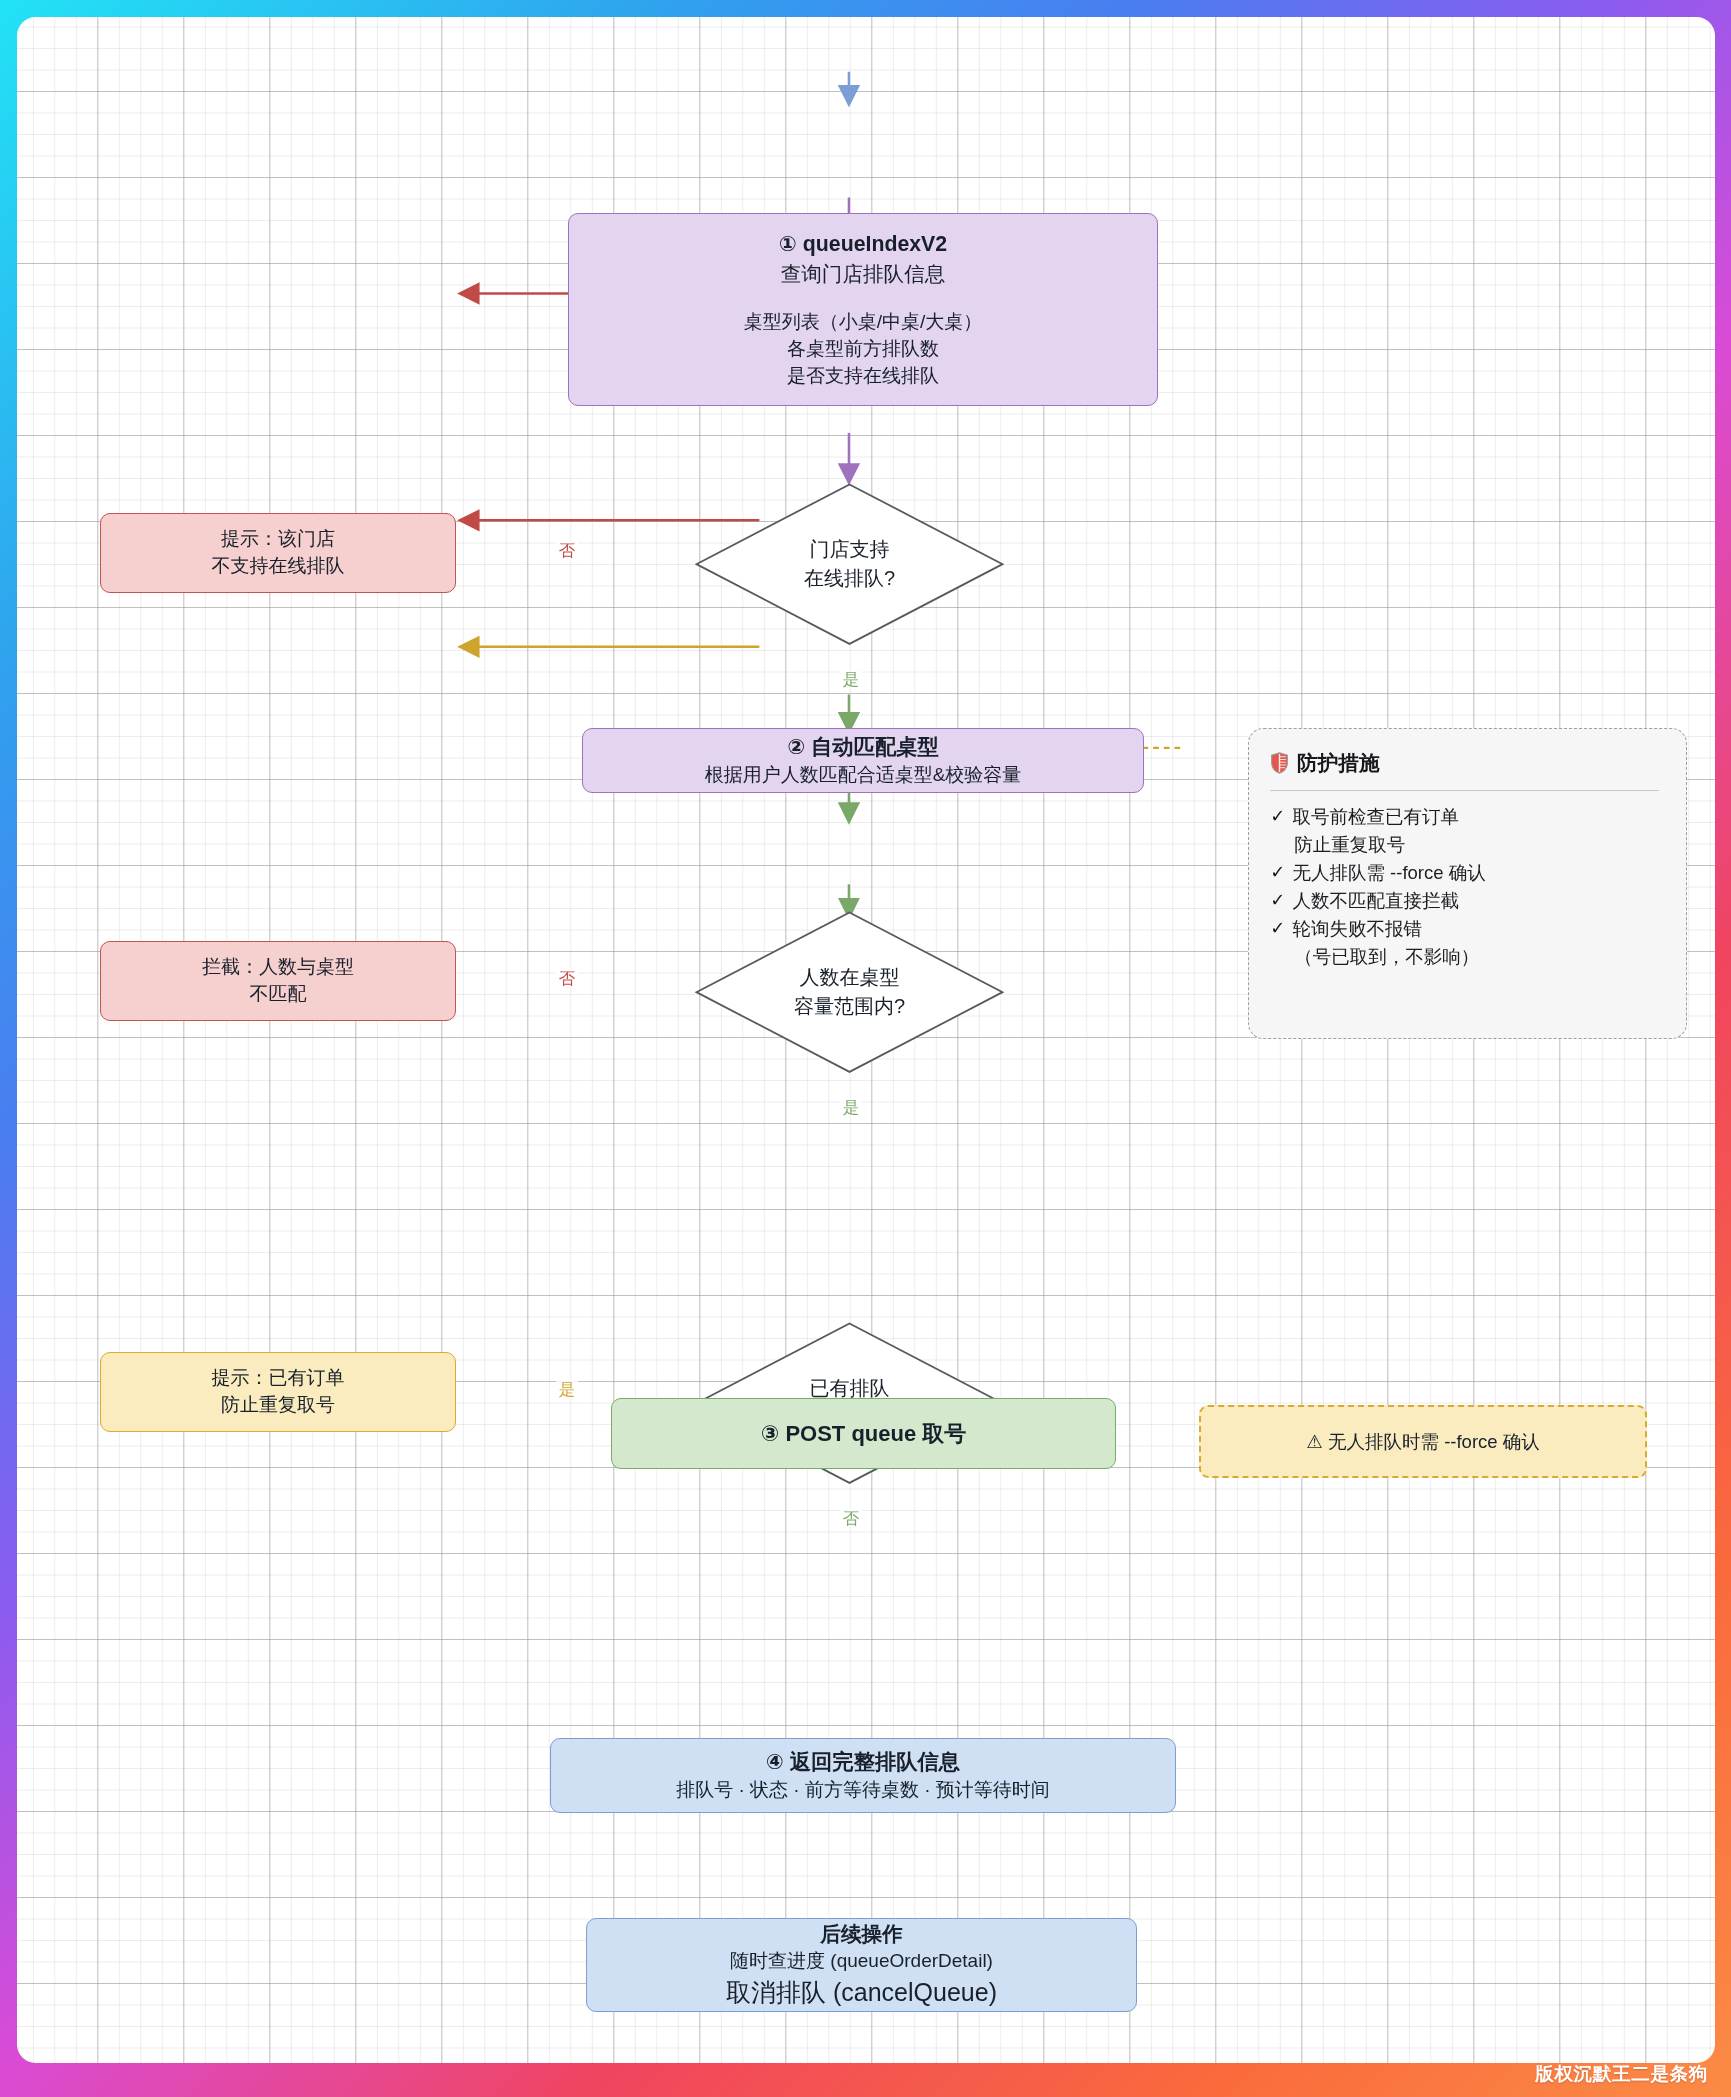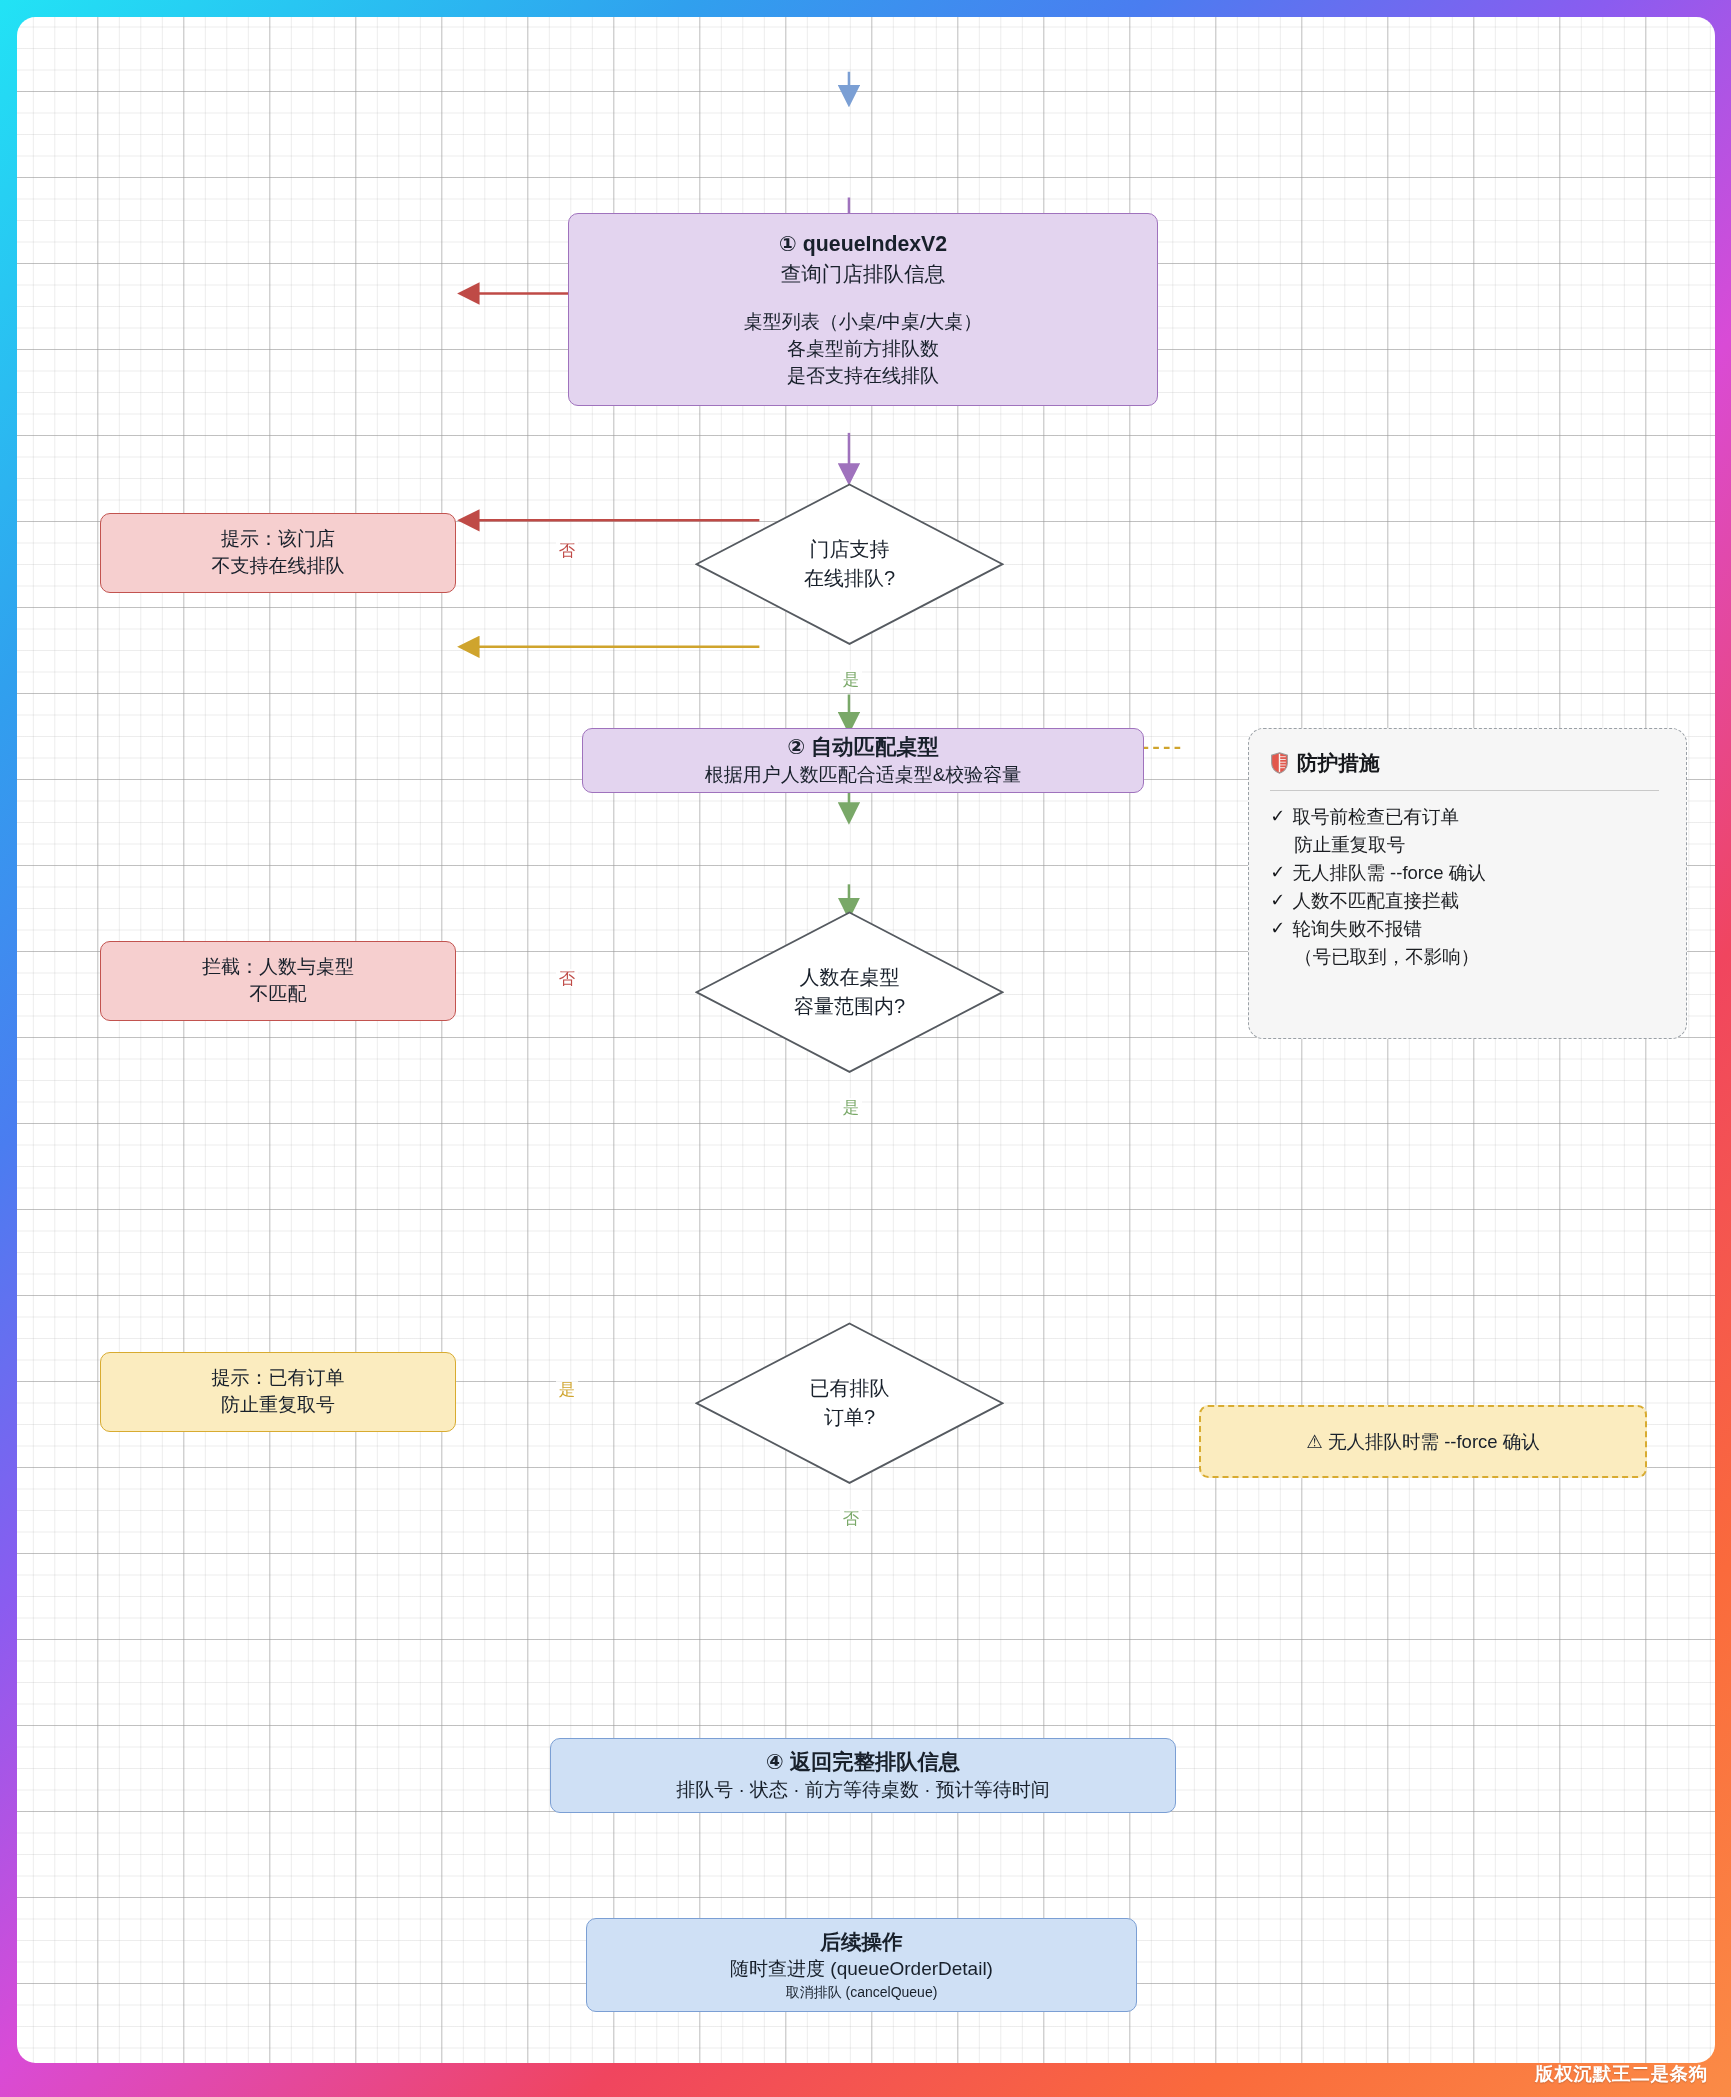--- a/index.html
+++ b/index.html
@@ -244,31 +244,34 @@
     </div>
     <div class="elabel el-yel" style="left:539px; top:1363px;">是</div>
 
     <div class="node yellow" style="left:83px; top:1335px; width:356px; height:80px; font-size:19px;">
       <div>提示：已有订单</div>
       <div>防止重复取号</div>
     </div>
 
     <div class="elabel el-green" style="left:823px; top:1492px;">否</div>
 
+    <div class="node green" style="left:594px; top:1381px; width:505px; height:71px; font-size:22px;">
+      <div class="n-title">③ POST queue 取号</div>
+    </div>
 
 
     <div class="node blue" style="left:533px; top:1721px; width:626px; height:75px; font-size:20.6px;">
       <div class="n-title" style="font-size:21.3px;">④ 返回完整排队信息</div>
       <div class="n-sub" style="font-size:19px;">排队号 · 状态 · 前方等待桌数 · 预计等待时间</div>
     </div>
 
     <div class="node blue" style="left:569px; top:1901px; width:551px; height:94px; font-size:20.6px;">
       <div class="n-title">后续操作</div>
       <div class="n-sub" style="font-size:19px;">随时查进度 (queueOrderDetail)</div>
-      <div class="n-sub" style="font-size:14px;">取消排队 (cancelQueue)</div>
+      <div class="n-sub" style="font-size:25px;">取消排队 (cancelQueue)</div>
     </div>
 
     <div id="guard">
       <div class="g-head">
         <svg class="shield" viewBox="0 0 24 28">
           <path d="M12 1 L22 4 L22 14 C22 21 17 25.5 12 27 C7 25.5 2 21 2 14 L2 4 Z" fill="#e2574c" stroke="#9c9c9c" stroke-width="1.4"></path>
           <path d="M12 2.4 L12 25.4" stroke="#f7f2f0" stroke-width="1.8"></path>
           <path d="M12 6 L20 6 M12 9.5 L20 9.5 M12 13 L20 13 M12 16.5 L20 16.5 M12 20 L19 20" stroke="#f3efee" stroke-width="1.2"></path>
         </svg>
         <span>防护措施</span>

